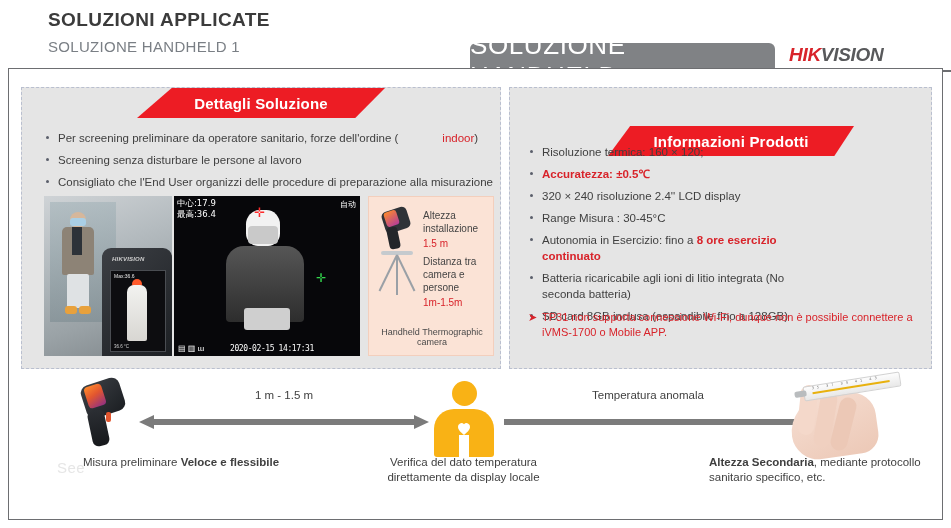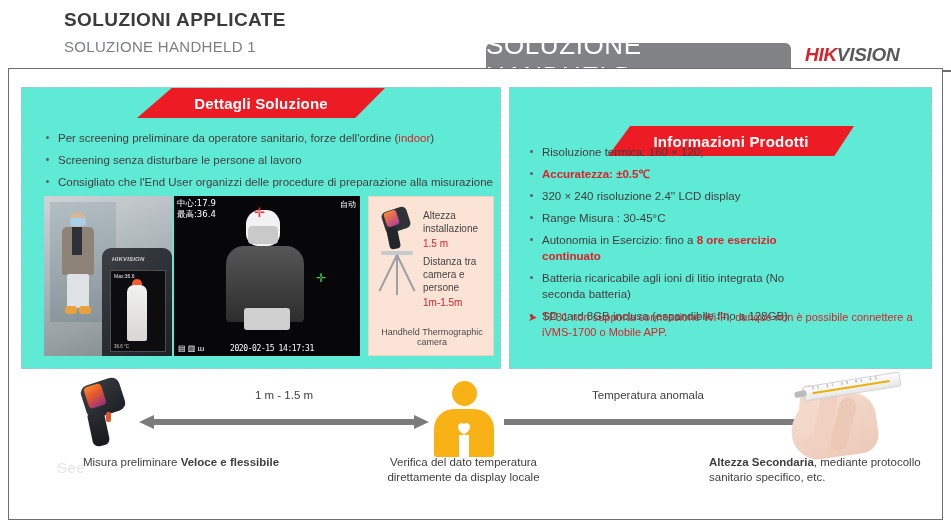--- a/index.html
+++ b/index.html
@@ -5,21 +5,21 @@
   html,body{margin:0;padding:0;}
   body{
     width:951px;height:528px;
     background:#ffffff;
     font-family:"Liberation Sans", sans-serif;
     color:#333;
     overflow:hidden;
     position:relative;
   }
   
-  .header{position:absolute;left:0;top:0;width:781px;height:68px;margin-left:16px;}
+  .header{position:absolute;left:0;top:0;width:781px;height:68px;}
   .title-main{
     position:absolute;left:48px;top:9px;
     font-size:19px;font-weight:bold;letter-spacing:.4px;
     color:#3b3b3b;
   }
   .title-sub{
     position:absolute;left:48px;top:38px;
     font-size:15px;letter-spacing:.3px;
     color:#7a7f85;
   }
@@ -48,21 +48,21 @@
     position:absolute;left:8px;top:68px;
     width:935px;height:452px;
     border:1.5px solid #6d6e71;
     box-sizing:border-box;
     background:#fff;
   }
 
   
   .panel{
     position:absolute;
-    background:#5eead4;
+    background:#e5e5e5;
     border:1px dashed #b9bfcf;
     box-sizing:border-box;
   }
   .panel-left{left:12px;top:18px;width:480px;height:282px;}
   .panel-right{left:500px;top:18px;width:423px;height:282px;}
 
   
   .redbanner{
     position:absolute;height:30px;background:#ed1c24;
     display:flex;align-items:center;justify-content:center;
@@ -85,21 +85,21 @@
     font-size:11.5px;line-height:16px;color:#3f3f3f;
     margin-bottom:6px;
   }
   ul.bul li:before{
     content:"";position:absolute;left:2px;top:6px;
     width:3px;height:3px;border-radius:50%;background:#5b5f6b;
   }
   .list-left{position:absolute;left:22px;top:42px;width:450px;}
   .list-right{position:absolute;left:18px;top:56px;width:270px;}
   .list-right li{margin-bottom:9px;font-size:11.5px;}
-  .red{color:#d8232a;}
+  .red{color:#d8232a;padding-left:44px;}
   .redbold{color:#d8232a;font-weight:bold;}
 
   
   .imgrow{position:absolute;left:22px;top:108px;width:450px;height:160px;}
   .photo{
     position:absolute;left:0;top:0;width:128px;height:160px;
     background:linear-gradient(160deg,#cfd3d6 0%,#b4bbbf 35%,#9aa2a6 70%,#7e8589 100%);
     overflow:hidden;
   }
   .photo .door{

